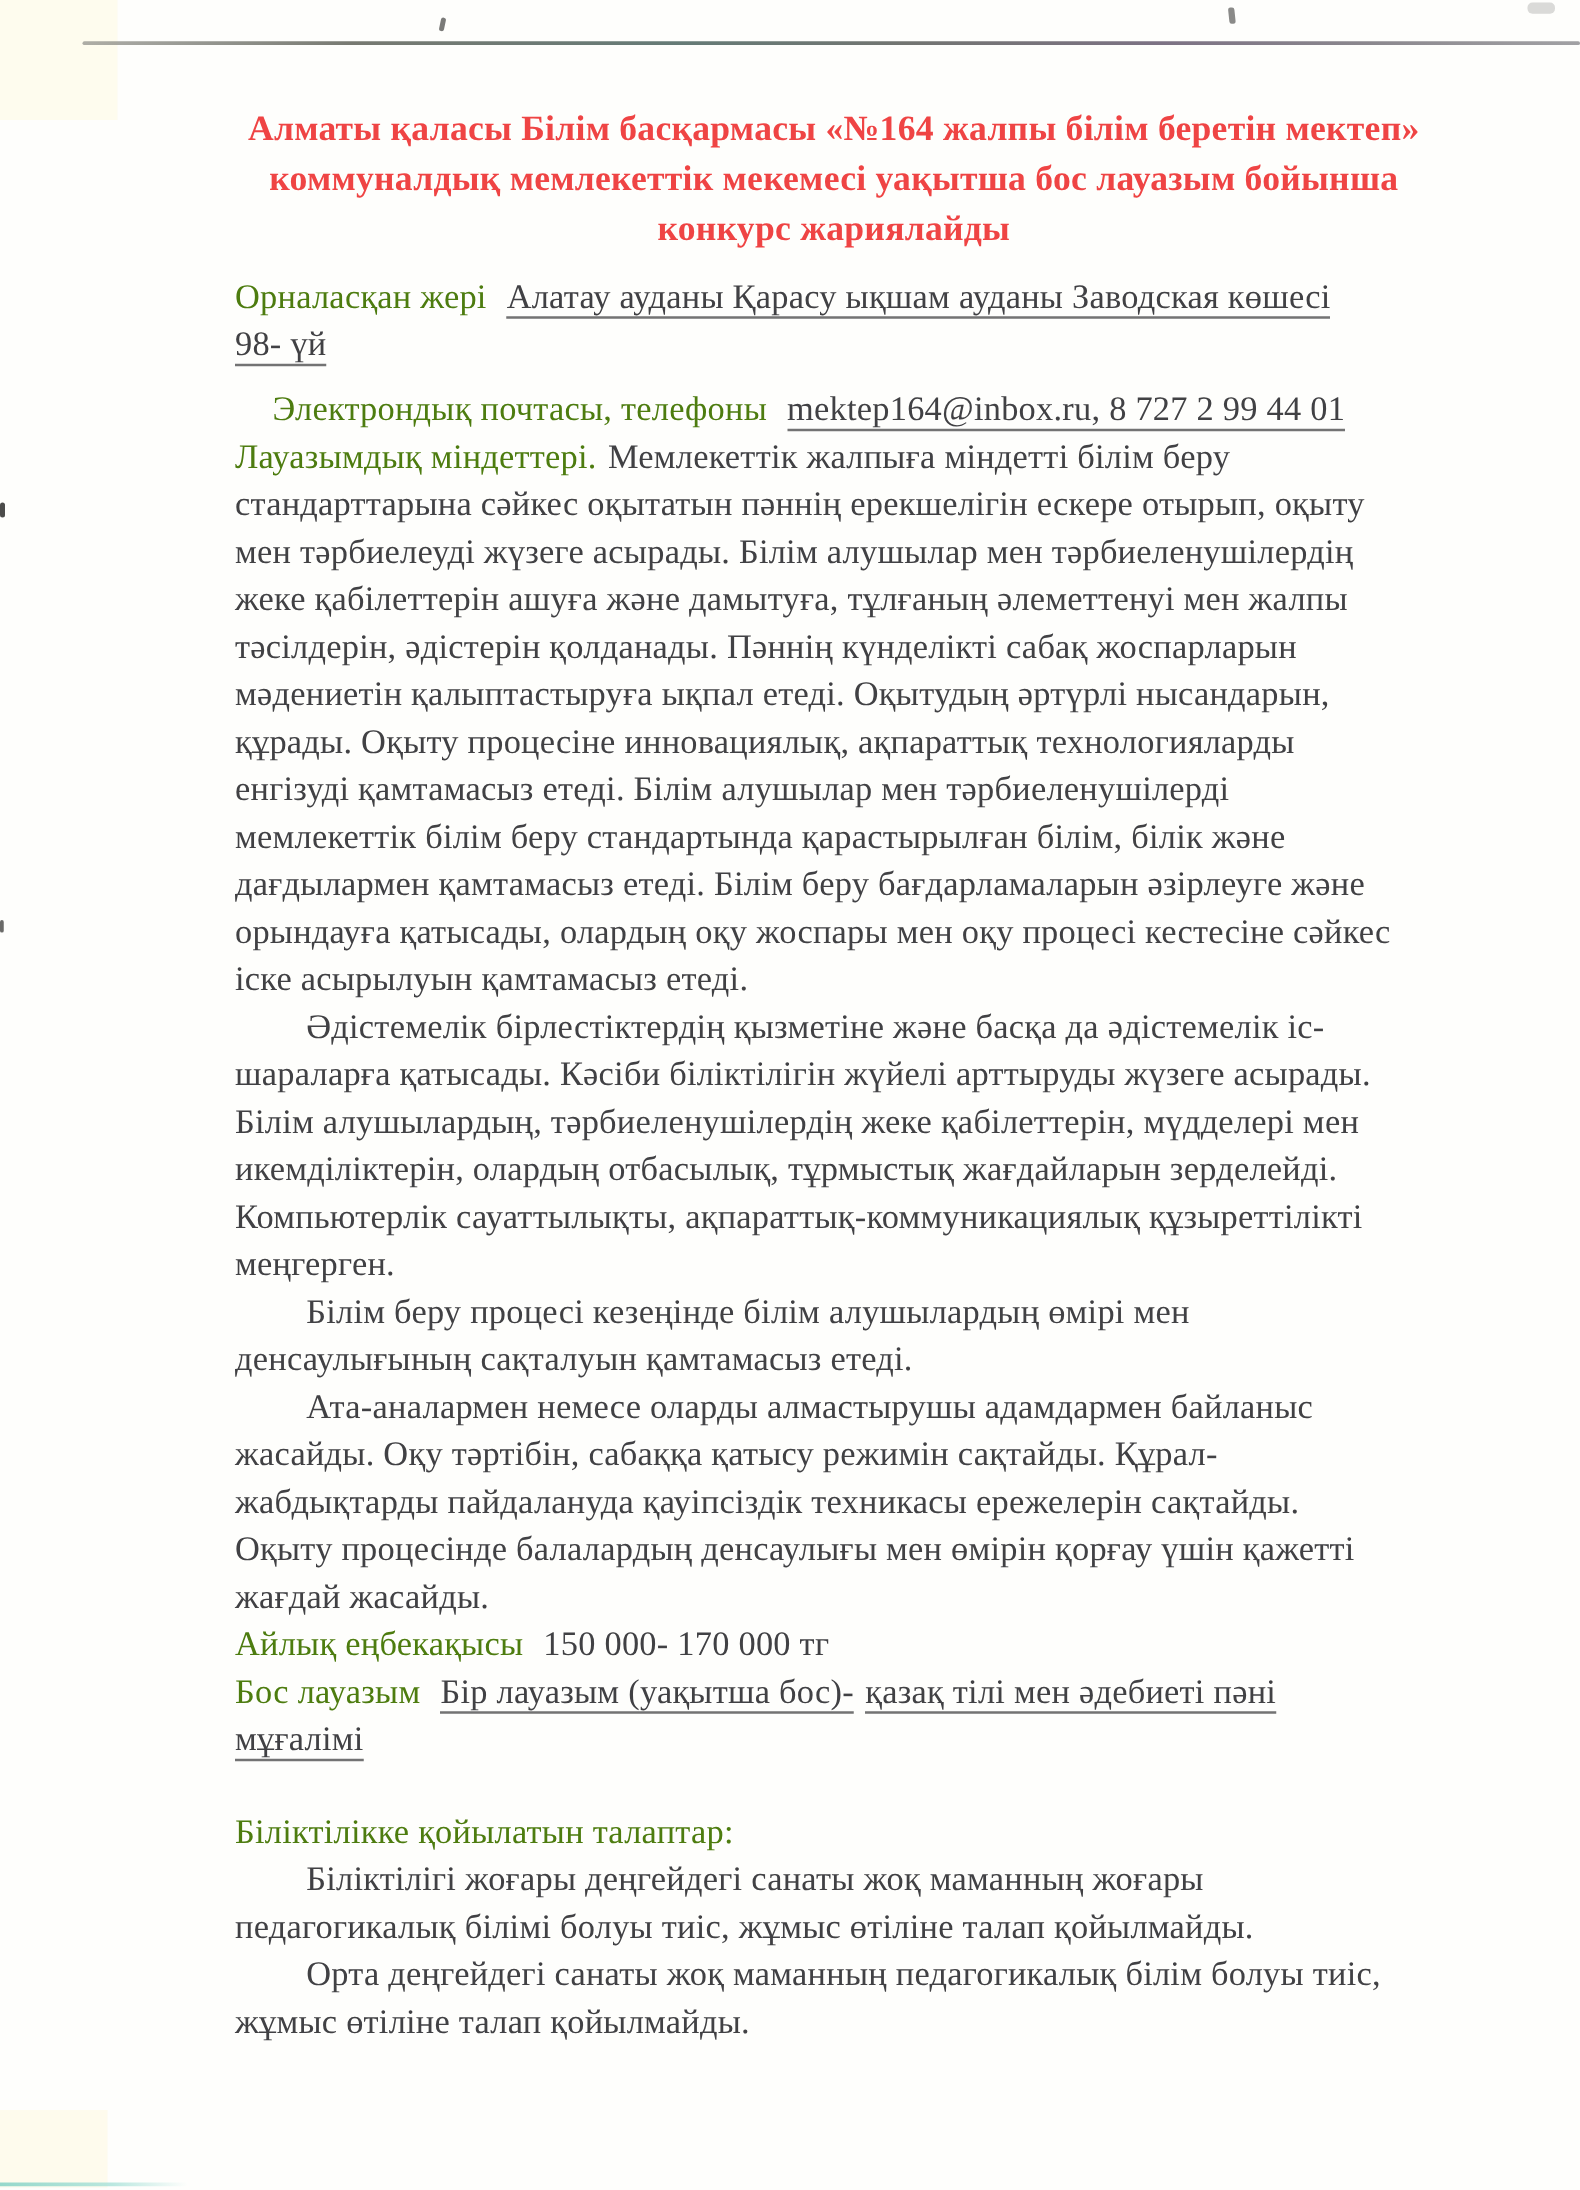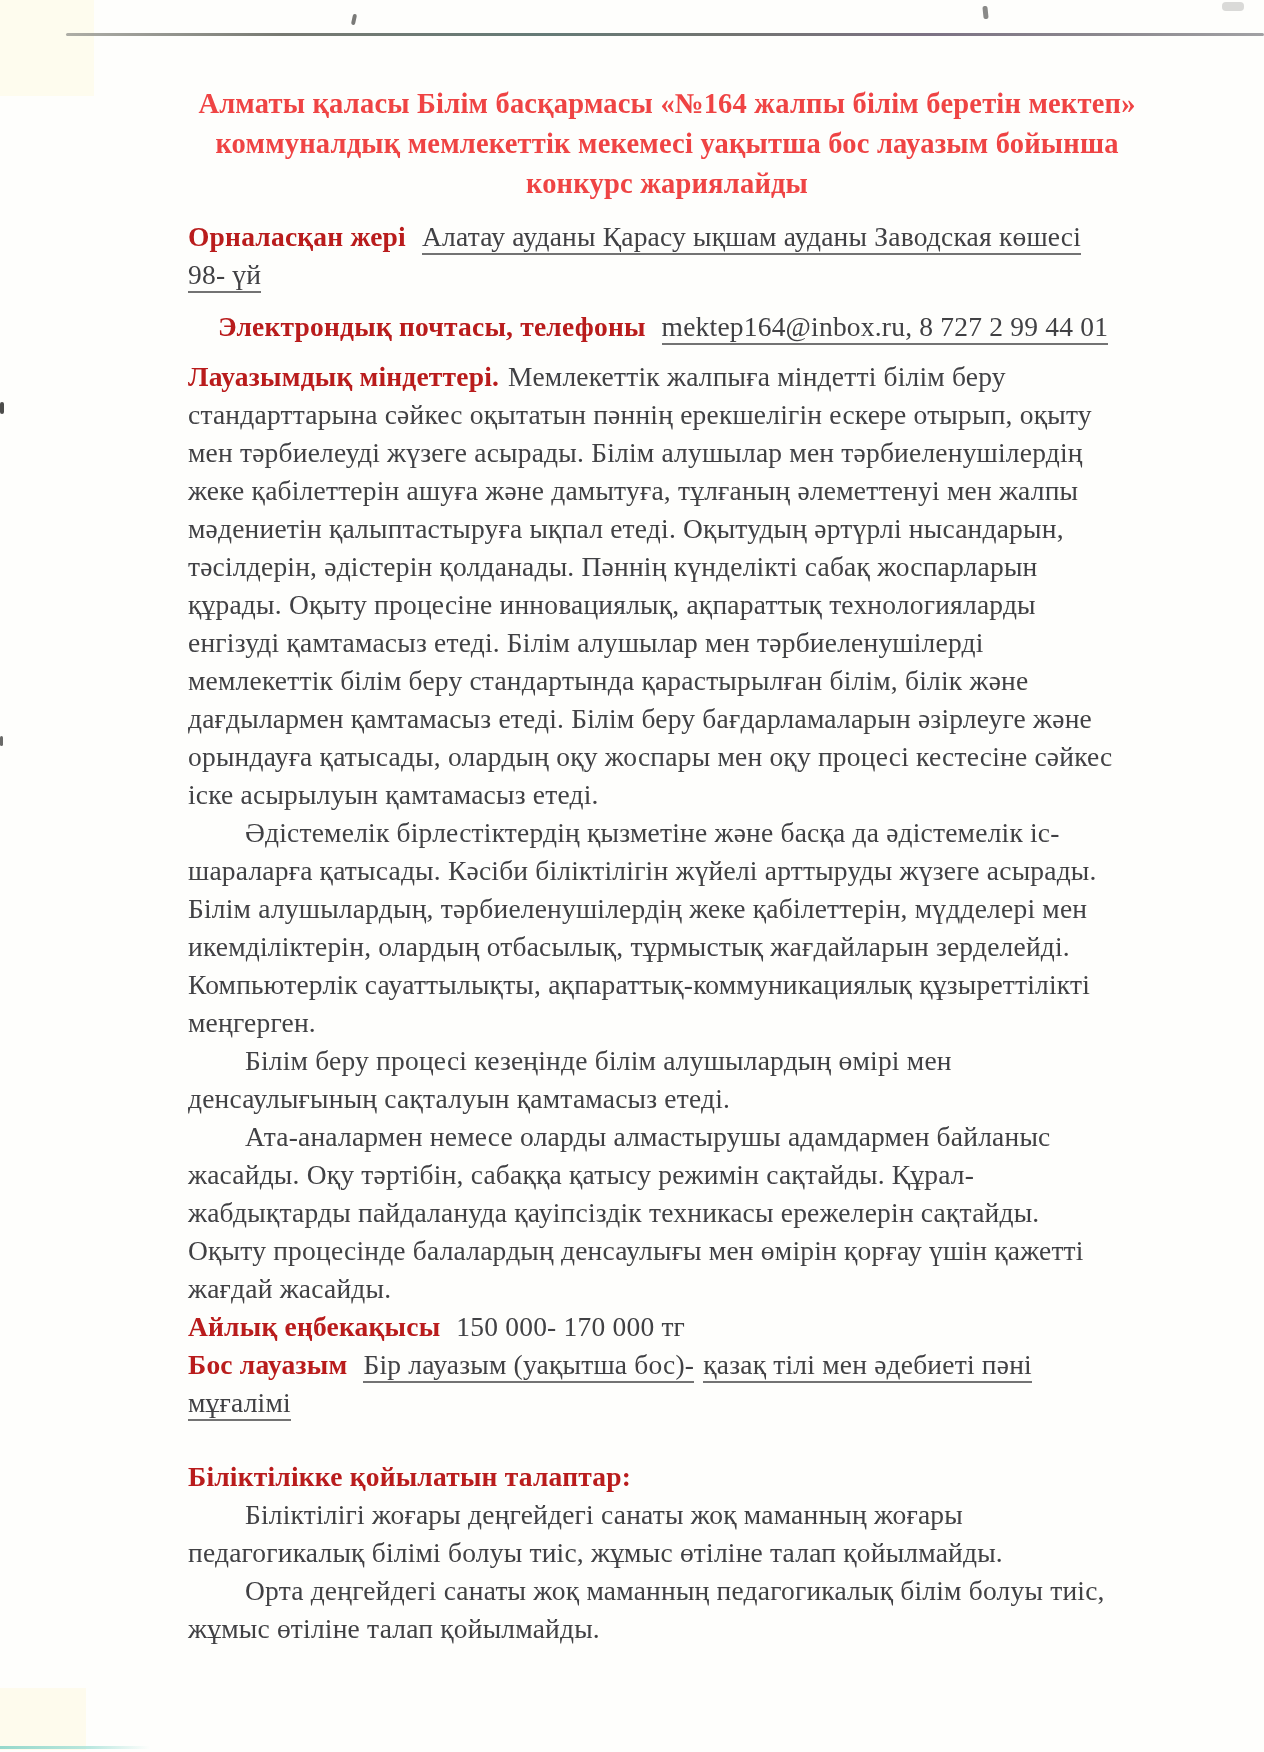--- a/index.html
+++ b/index.html
@@ -33,29 +33,29 @@
     background: linear-gradient(90deg,#7ccfc3 0%,#a9e2d9 60%,rgba(255,255,255,0) 100%);
     opacity: .8;
   }
   
   .content {
     position: absolute; left: 188px; top: 84px; width: 958px;
     font-size: 27.5px; line-height: 38px; letter-spacing: .2px;
   }
   .line { white-space: nowrap; }
   .indent { padding-left: 57px; }
-  .b { font-weight: bold; color: #b91c1c; }
+  .b { font-weight: normal; color: #4d7c0f; }
   .u { border-bottom: 2px solid #737373; padding-bottom: 1px; }
   .gap { display: inline-block; width: 16px; }
   .gap-sm { display: inline-block; width: 9px; }
   .title-block { margin-bottom: 14px; }
   .title-line { text-align: center; font-weight: bold; color: #ef4444; font-size: 28.5px; line-height: 40px; white-space: nowrap; }
   .location-block { }
   .contact-block { margin-top: 14px; margin-left: 30px; }
-  .duties-block { margin-top: 12px; }
+  .duties-block { }
   .salary-block { }
   .req-block { margin-top: 36px; }
 </style>
 </head>
 <body>
 
 <div class="page">
 
   <div class="patch patch-top-left"></div>
   <div class="patch patch-bottom-left"></div>
@@ -90,22 +90,22 @@
       </div>
     </div>
 
     <div class="duties-block">
       <div class="line">
         <span class="b">Лауазымдық міндеттері.</span><span class="gap-sm"></span><span>Мемлекеттік жалпыға міндетті білім беру</span>
       </div>
       <div class="line">стандарттарына сәйкес оқытатын пәннің ерекшелігін ескере отырып, оқыту</div>
       <div class="line">мен тәрбиелеуді жүзеге асырады. Білім алушылар мен тәрбиеленушілердің</div>
       <div class="line">жеке қабілеттерін ашуға және дамытуға, тұлғаның әлеметтенуі мен жалпы</div>
+      <div class="line">тәсілдерін, әдістерін қолданады. Пәннің күнделікті сабақ жоспарларын</div>
       <div class="line">мәдениетін қалыптастыруға ықпал етеді. Оқытудың әртүрлі нысандарын,</div>
-      <div class="line">тәсілдерін, әдістерін қолданады. Пәннің күнделікті сабақ жоспарларын</div>
       <div class="line">құрады. Оқыту процесіне инновациялық, ақпараттық технологияларды</div>
       <div class="line">енгізуді қамтамасыз етеді. Білім алушылар мен тәрбиеленушілерді</div>
       <div class="line">мемлекеттік білім беру стандартында қарастырылған білім, білік және</div>
       <div class="line">дағдылармен қамтамасыз етеді. Білім беру бағдарламаларын әзірлеуге және</div>
       <div class="line">орындауға қатысады, олардың оқу жоспары мен оқу процесі кестесіне сәйкес</div>
       <div class="line">іске асырылуын қамтамасыз етеді.</div>
 
       <div class="line indent">Әдістемелік бірлестіктердің қызметіне және басқа да әдістемелік іс-</div>
       <div class="line">шараларға қатысады. Кәсіби біліктілігін жүйелі арттыруды жүзеге асырады.</div>
       <div class="line">Білім алушылардың, тәрбиеленушілердің жеке қабілеттерін, мүдделері мен</div>

